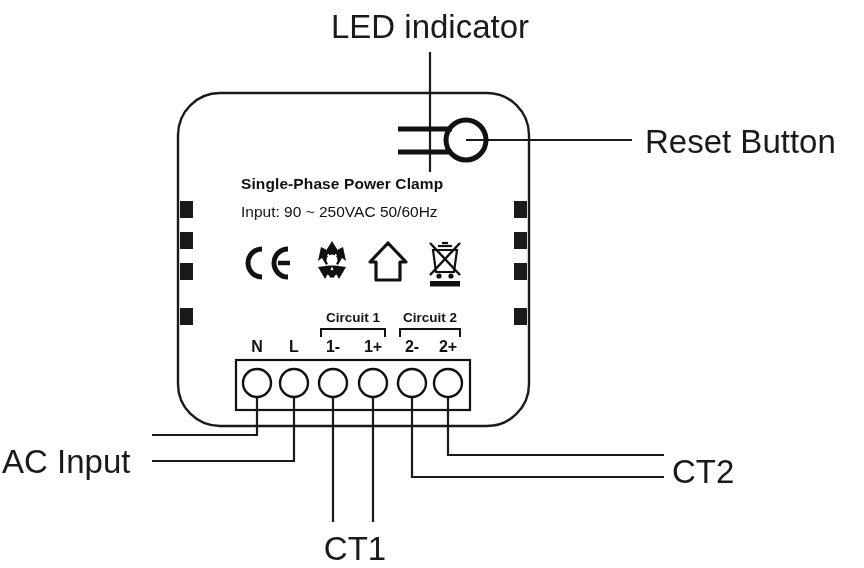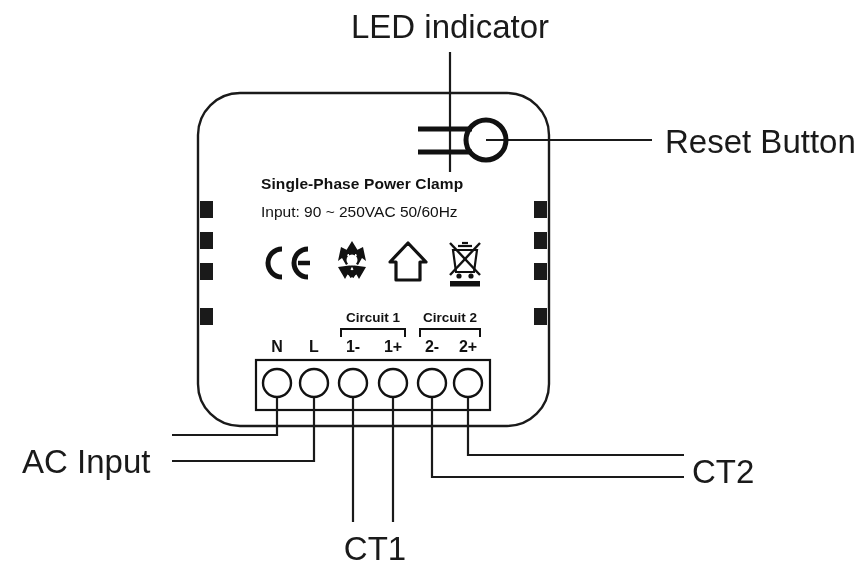--- a/index.html
+++ b/index.html
@@ -11,21 +11,20 @@
     width: 864px;
     height: 568px;
     overflow: hidden;
     font-family: "Liberation Sans", sans-serif;
     color: #1a1a1a;
   }
   #diagram-root {
     position: relative;
     width: 757px;
     height: 568px;
-    padding-left: 20px;
   }
   svg {
     display: block;
   }
   .callout-text {
     font-family: "Liberation Sans", sans-serif;
     font-size: 33px;
     fill: #1a1a1a;
   }
   .label-title {

